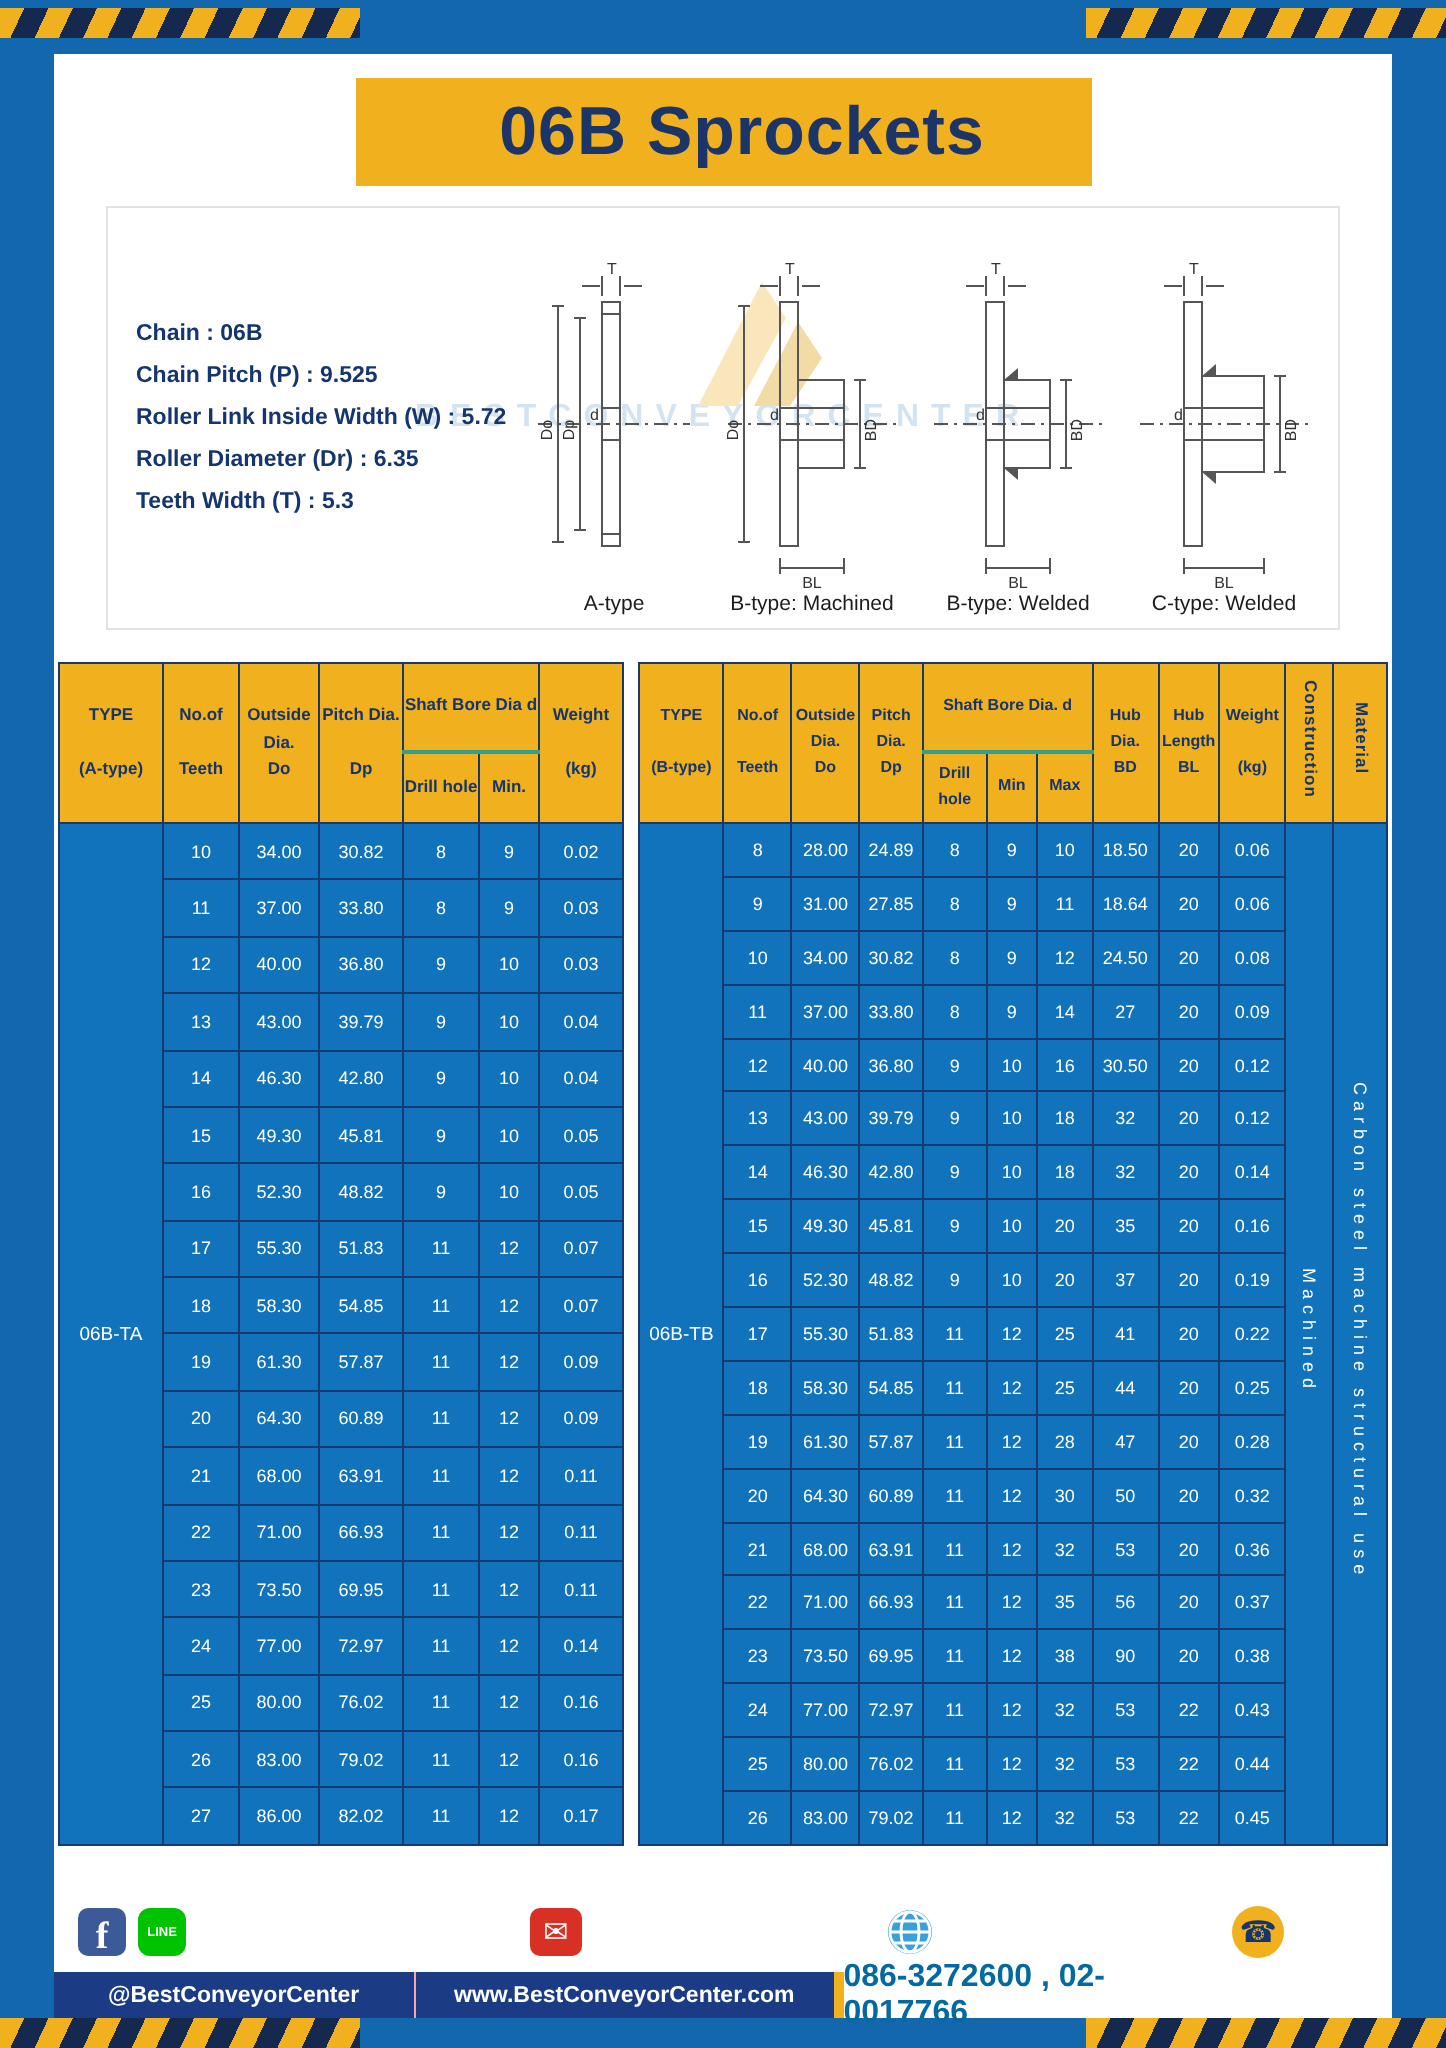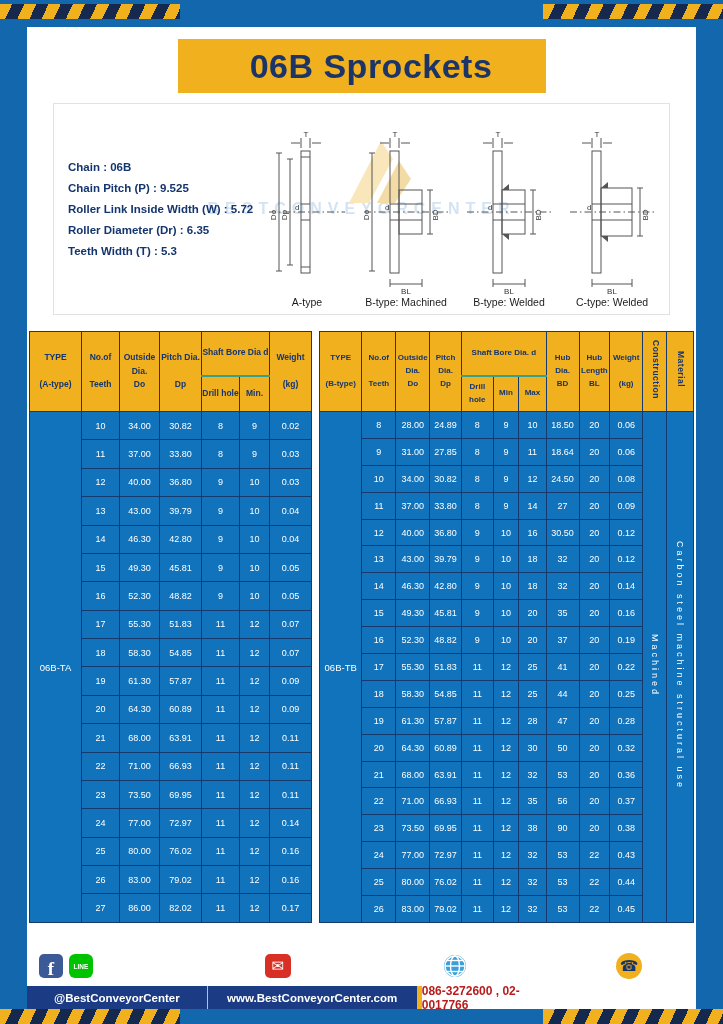--- a/index.html
+++ b/index.html
@@ -52,21 +52,21 @@
   .footer { margin-top:auto; }
   .icons-row { display:flex; height:40px; align-items:center; background:#fff; }
   .icon-cell { display:flex; align-items:center; justify-content:center; gap:6px; }
   .ic1{width:27%; justify-content:flex-start; padding-left:12px;}
   .ic2{width:21%;} .ic3{width:32%;} .ic4{width:20%;}
   .bar { display:flex; height:23px; font-weight:bold; font-size:11.5px; }
   .seg { display:flex; align-items:center; justify-content:center; background:#1b3c85; color:#fff; }
   .seg1{width:27%; border-right:1px solid #fca5a5;}
   .seg2{width:21%; border-right:5px solid #f1b01d;}
   .seg3{width:32%; border-right:5px solid #f1b01d;}
-  .seg4{width:20%; background:#fff; color:#b91c1c; font-size:12px;}
+  .seg4{width:20%; background:#fff; color:#0369a1; font-size:16px;}
 
   .fb-ic { width:24px; height:24px; border-radius:5px; background:#3d5a98; color:#fff;
     display:flex; align-items:flex-end; justify-content:center; font-size:19px; font-weight:bold;
     font-family:"Liberation Serif", serif; line-height:1; overflow:hidden; }
   .line-ic { width:24px; height:24px; border-radius:6px; background:#00c300; color:#fff;
     display:flex; align-items:center; justify-content:center; font-size:6.5px; font-weight:bold; }
   .mail-ic { width:26px; height:24px; border-radius:5px; background:#d93025; color:#fff;
     display:flex; align-items:center; justify-content:center; font-size:15px; }
   .phone-ic { width:26px; height:26px; border-radius:50%; background:#f1b01d; color:#14356e;
     display:flex; align-items:center; justify-content:center; font-size:15px; }

